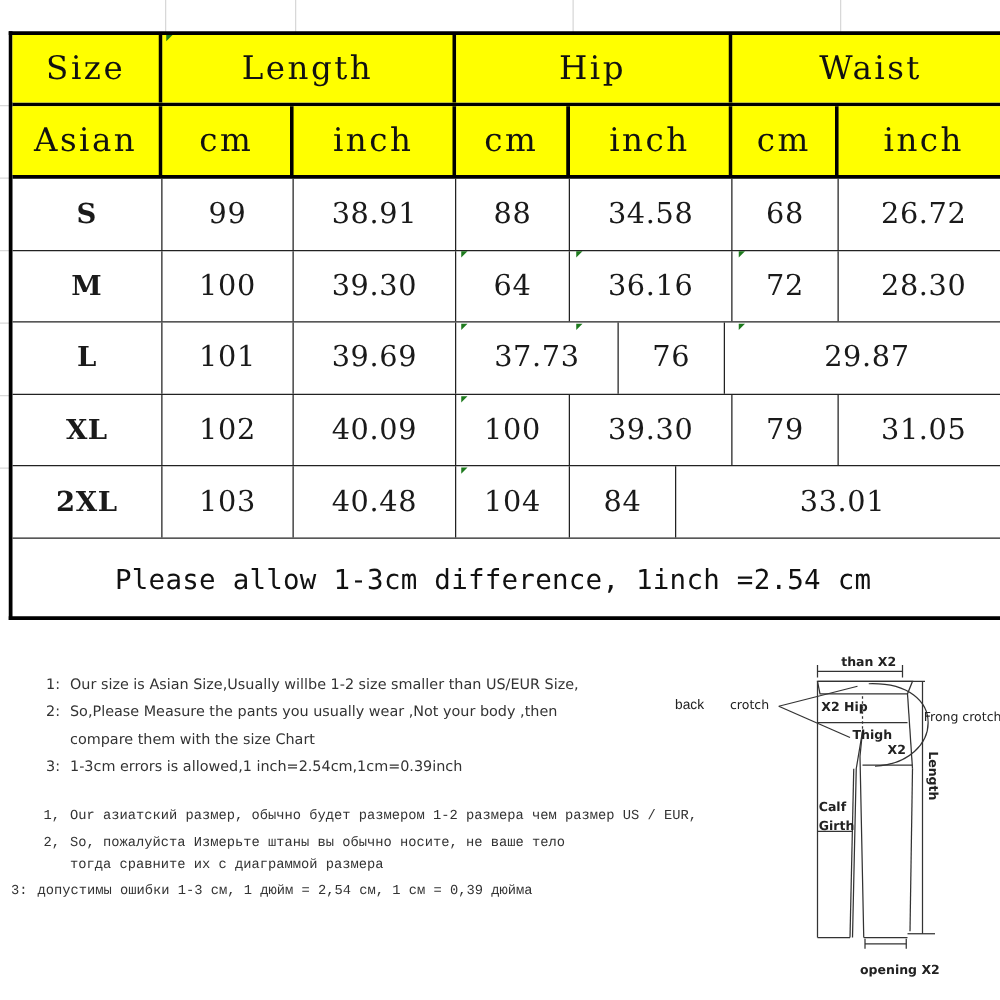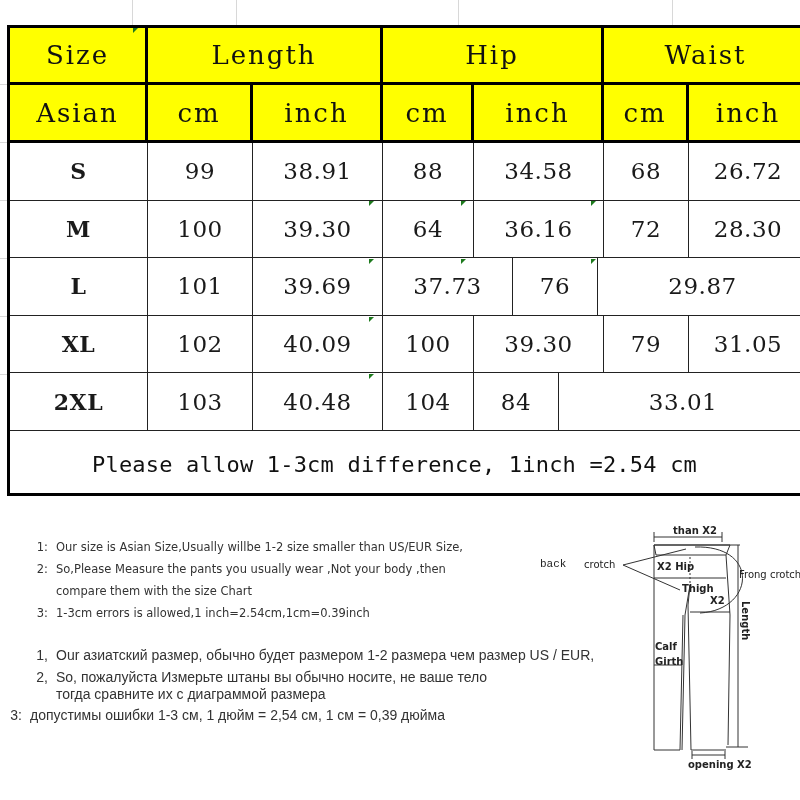--- a/index.html
+++ b/index.html
@@ -30,45 +30,45 @@
     .row.hdr2 { top: 57px; height: 58px; border-bottom: 3px solid #000; }
     .row.data { height: 57.6px; border-bottom: 1.5px solid #222; }
     .row.data .cell { font-family: "DejaVu Serif", "Liberation Serif", serif; font-size: 23px; color: #1a1a1a; }
     .row.data .cell.size-label { font-weight: bold; font-size: 22px; }
     .note-row {
       position: absolute; left: 0; top: 404px; width: 100%; height: 64px;
       display: flex; align-items: center; padding-left: 82px;
       font-family: "DejaVu Sans Mono", "Liberation Mono", monospace;
       font-size: 22px; letter-spacing: 0.2px; color: #111;
     }
-    .w-size { width: 138px; }
+    .w-size { width: 120px; }
     .w-len-cm { width: 105px; }
     .w-len-in { width: 130px; }
     .w-hip-cm { width: 91px; }
     .w-hip-in { width: 130px; }
     .w-wst-cm { width: 85px; }
     .w-wst-in { width: 135px; }
     .w-length { width: 235px; }
     .w-hip { width: 221px; }
     .w-waist { width: 220px; }
 
     .green-mark { position: absolute; width: 0; height: 0; border-top: 5px solid #1d7a1d; border-right: 5px solid transparent; }
 
     
     .instructions { position: absolute; left: 0; top: 536px; width: 540px; font-family: "DejaVu Sans", "Liberation Sans", sans-serif; color: #333; }
     .instr-line { position: absolute; font-size: 11.5px; white-space: nowrap; }
     .instr-line .num { display: inline-block; width: 26px; text-align: right; padding-right: 8px; }
-    .instr-ru { font-family: Liberation Sans, sans-serif; font-size: 14px; color: #333; }
+    .instr-ru { font-family: Liberation Mono, monospace; font-size: 11px; color: #333; }
 
     
     .diagram { position: absolute; left: 530px; top: 515px; width: 270px; height: 285px; }
     .diagram svg { position: absolute; left: 0; top: 0; }
     .diag-label { position: absolute; font-family: "DejaVu Sans", "Liberation Sans", sans-serif; font-size: 10px; color: #222; white-space: nowrap; }
     .diag-label.bold { font-weight: bold; }
-    .diag-label.serif { font-family: Liberation Mono, monospace; font-size: 11px; text-align: center; }
+    .diag-label.serif { font-family: Liberation Sans, sans-serif; font-size: 11px; text-align: center; }
     .diag-label.vertical { transform: rotate(90deg); transform-origin: left top; }
   </style>
 </head>
 <body>
 
 <div class="bg-grid">
   <div class="v" style="left:132px"></div>
   <div class="v" style="left:236px"></div>
   <div class="v" style="left:458px"></div>
   <div class="v" style="left:672px"></div>
@@ -233,14 +233,14 @@
   <span class="diag-label bold" style="left:143px;top:10px">than X2</span>
   <span class="diag-label serif" style="left:10px;top:43px">back</span>
   <span class="diag-label" style="left:54px;top:44px">crotch</span>
   <span class="diag-label bold" style="left:127px;top:46px">X2 Hip</span>
   <span class="diag-label bold" style="left:152px;top:68px">Thigh</span>
   <span class="diag-label bold" style="left:180px;top:80px">X2</span>
   <span class="diag-label" style="left:209px;top:54px">Frong crotch</span>
   <span class="diag-label bold vertical" style="left:221px;top:86px">Length</span>
   <span class="diag-label bold" style="left:125px;top:126px">Calf</span>
   <span class="diag-label bold" style="left:125px;top:141px">Girth</span>
-  <span class="diag-label bold" style="left:158px;top:244px">opening X2</span>
+  <span class="diag-label bold" style="left:158px;top:256px">opening X2</span>
 </div>
 
 </body></html>

